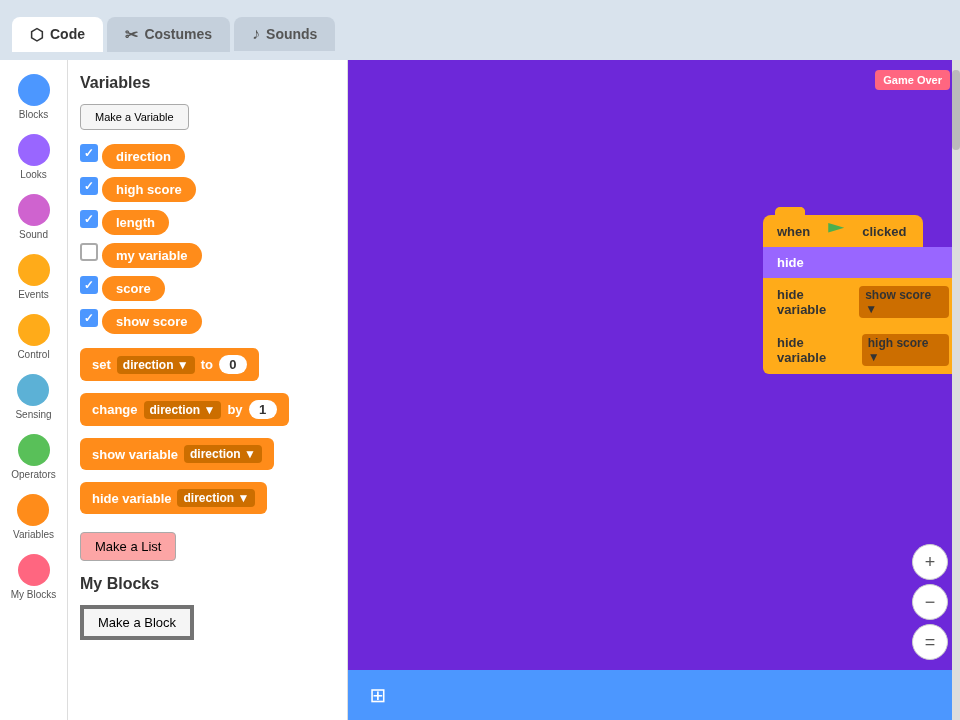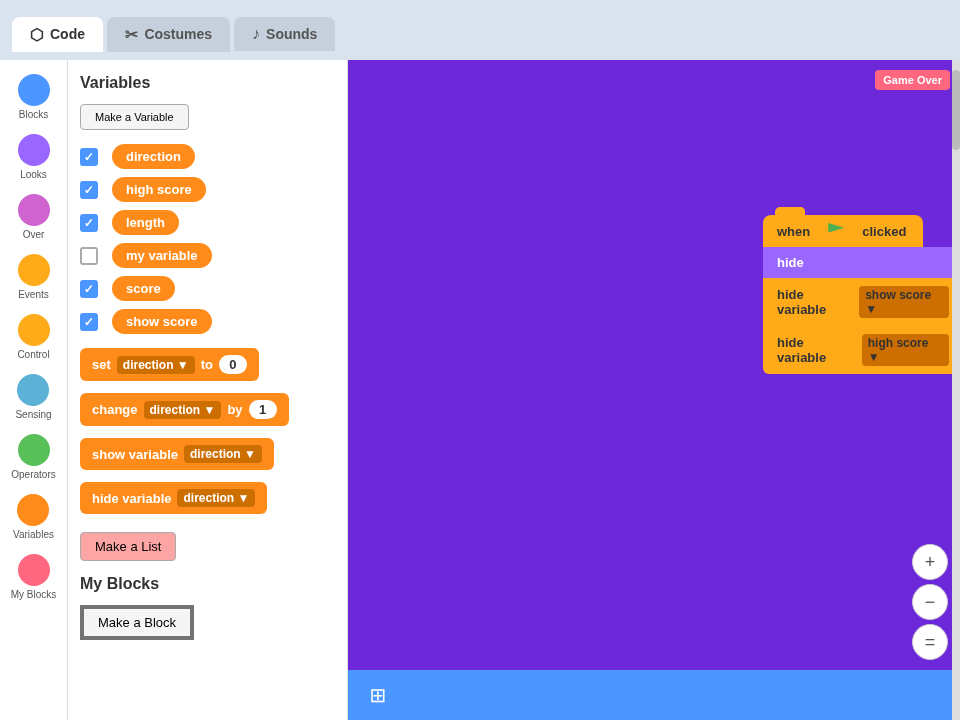--- a/index.html
+++ b/index.html
@@ -94,22 +94,21 @@
       padding: 6px 14px;
       font-size: 11px;
       cursor: pointer;
       margin-bottom: 14px;
       width: auto;
       text-align: center;
     }
 
     .var-row {
       display: flex;
-      align-items: center;
-      gap: 14px;
+      gap: 4px;
       margin-bottom: 8px;
     }
     .var-checkbox {
       width: 18px;
       height: 18px;
       border-radius: 3px;
       border: 2px solid #aaa;
       display: flex;
       align-items: center;
       justify-content: center;
@@ -354,21 +353,21 @@
     <div class="category-item">
       <div class="category-dot" style="background:#4c97ff;"></div>
       <span class="category-label">Blocks</span>
     </div>
     <div class="category-item">
       <div class="category-dot" style="background:#9966ff;"></div>
       <span class="category-label">Looks</span>
     </div>
     <div class="category-item">
       <div class="category-dot" style="background:#cf63cf;"></div>
-      <span class="category-label">Over</span>
+      <span class="category-label">Sound</span>
     </div>
     <div class="category-item">
       <div class="category-dot" style="background:#ffab19;"></div>
       <span class="category-label">Events</span>
     </div>
     <div class="category-item">
       <div class="category-dot" style="background:#ffab19;"></div>
       <span class="category-label">Control</span>
     </div>
     <div class="category-item">

